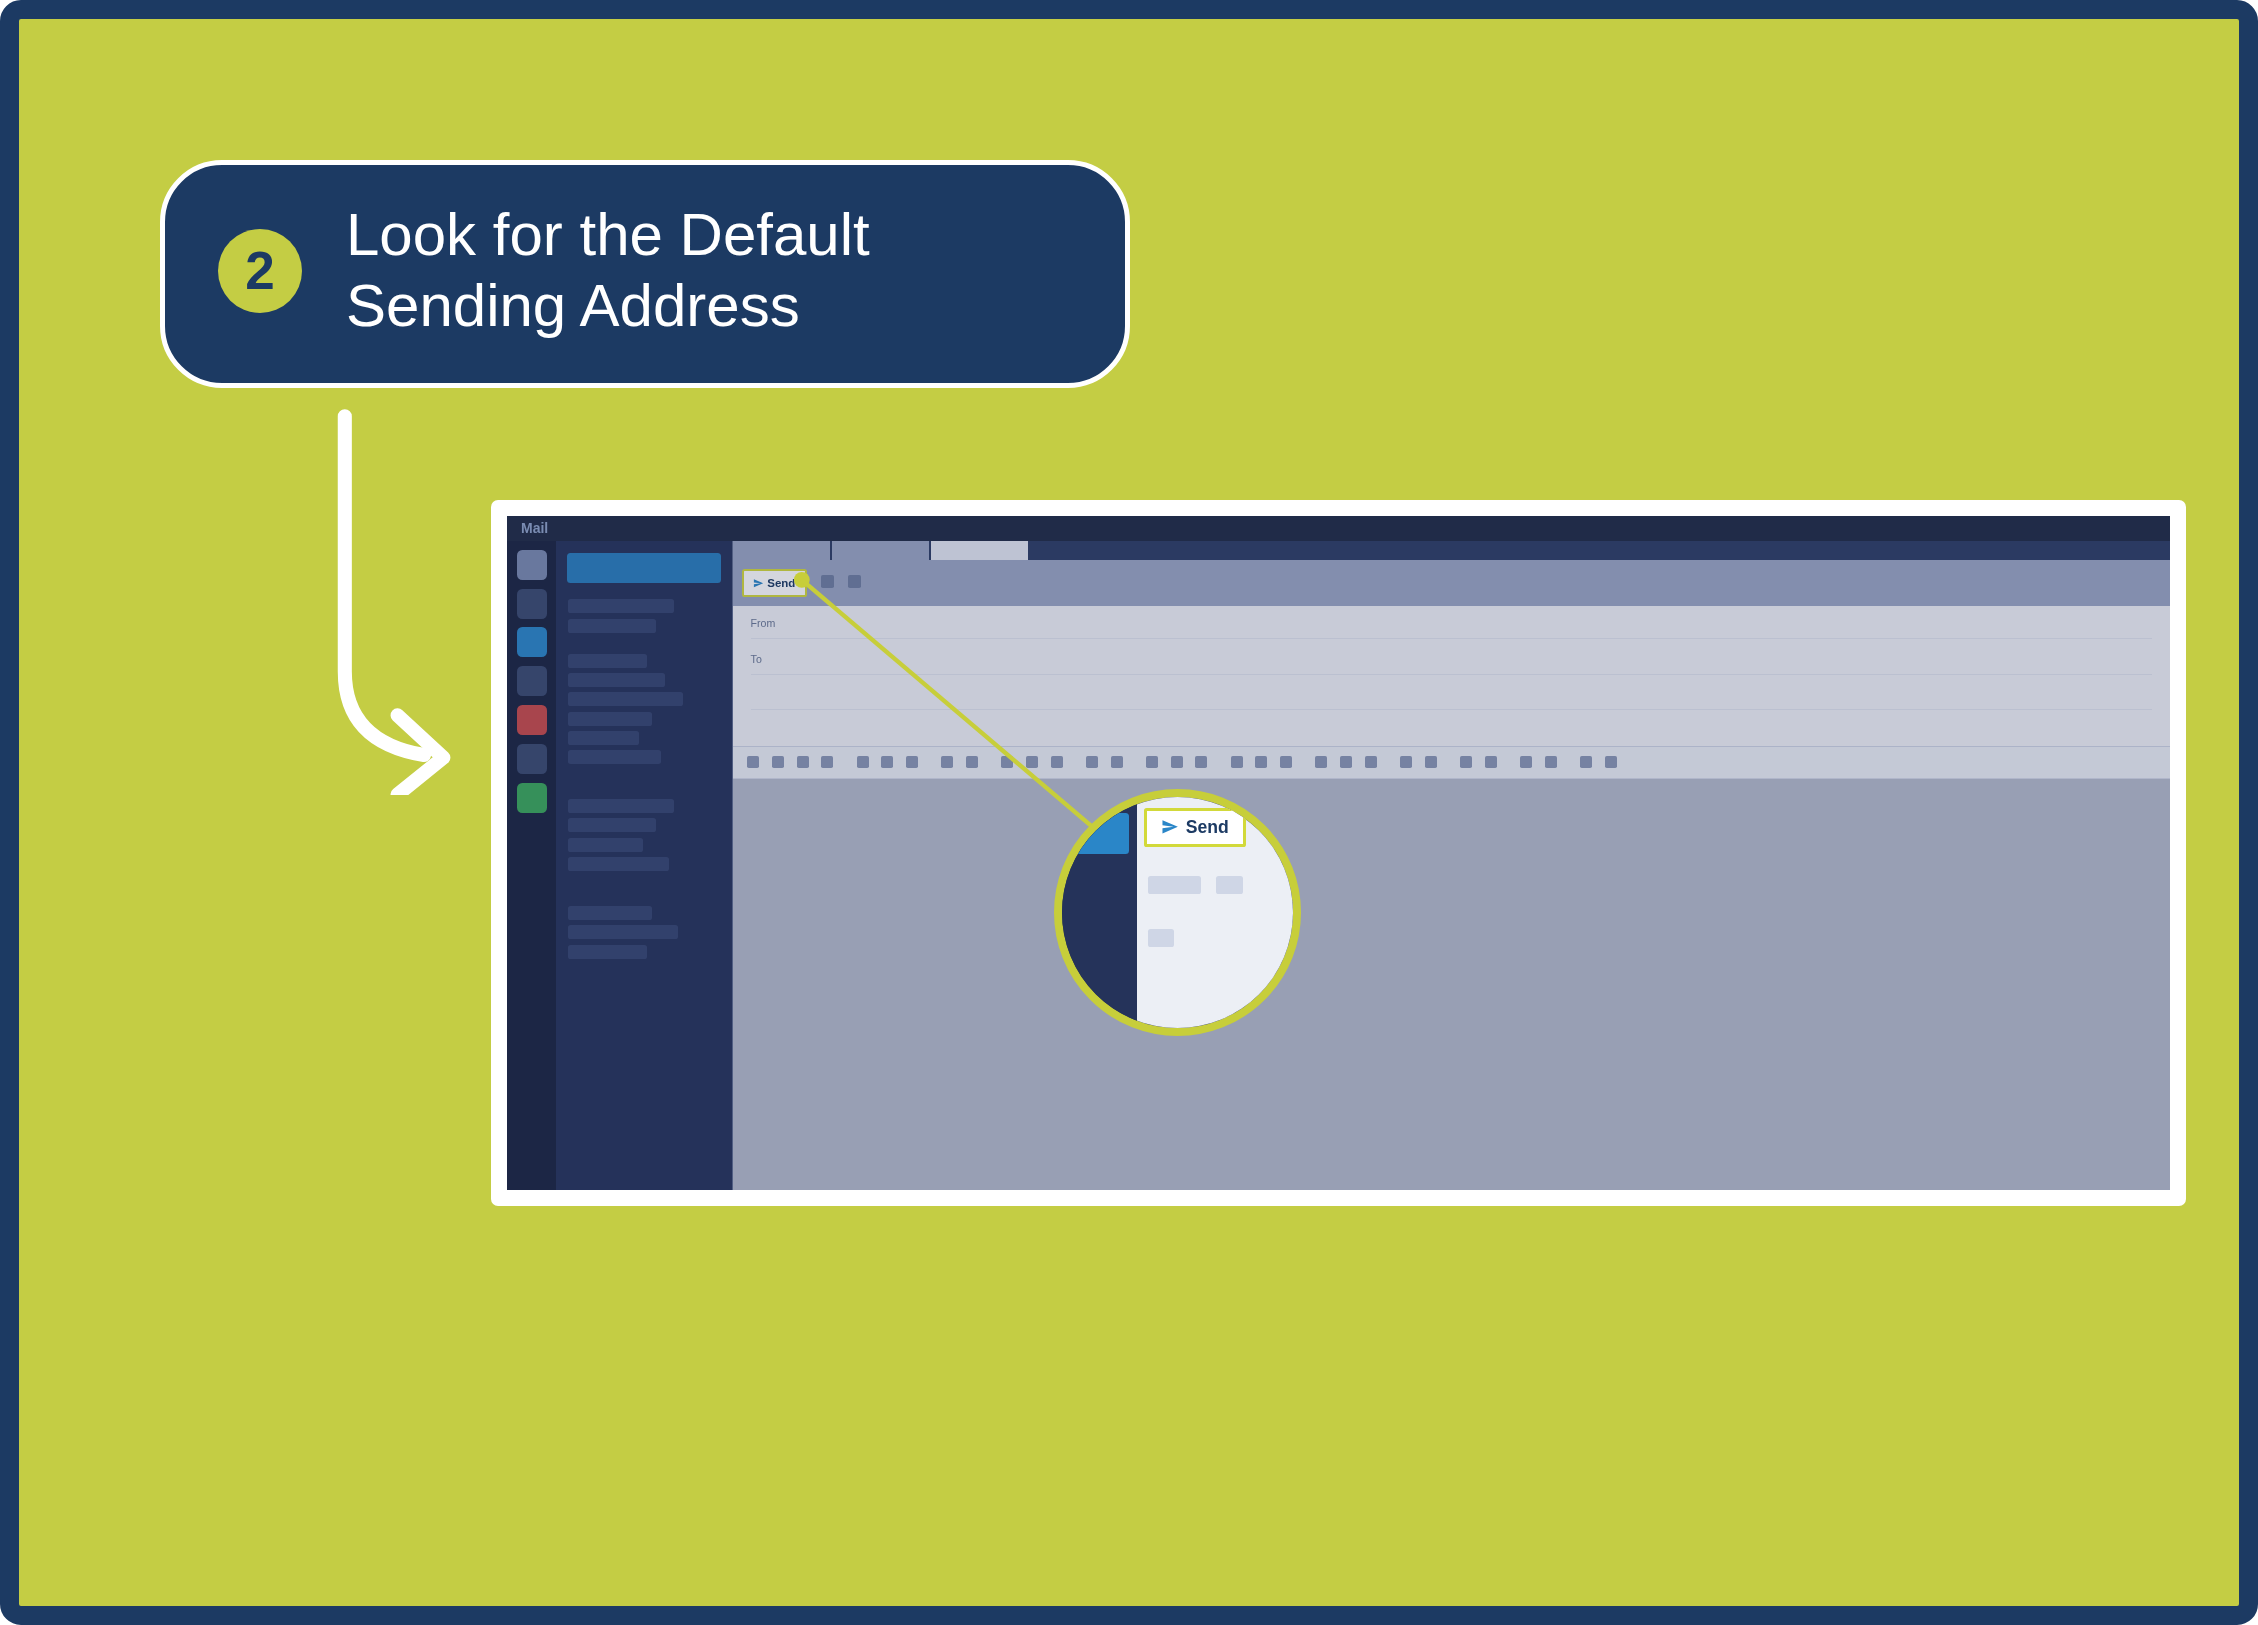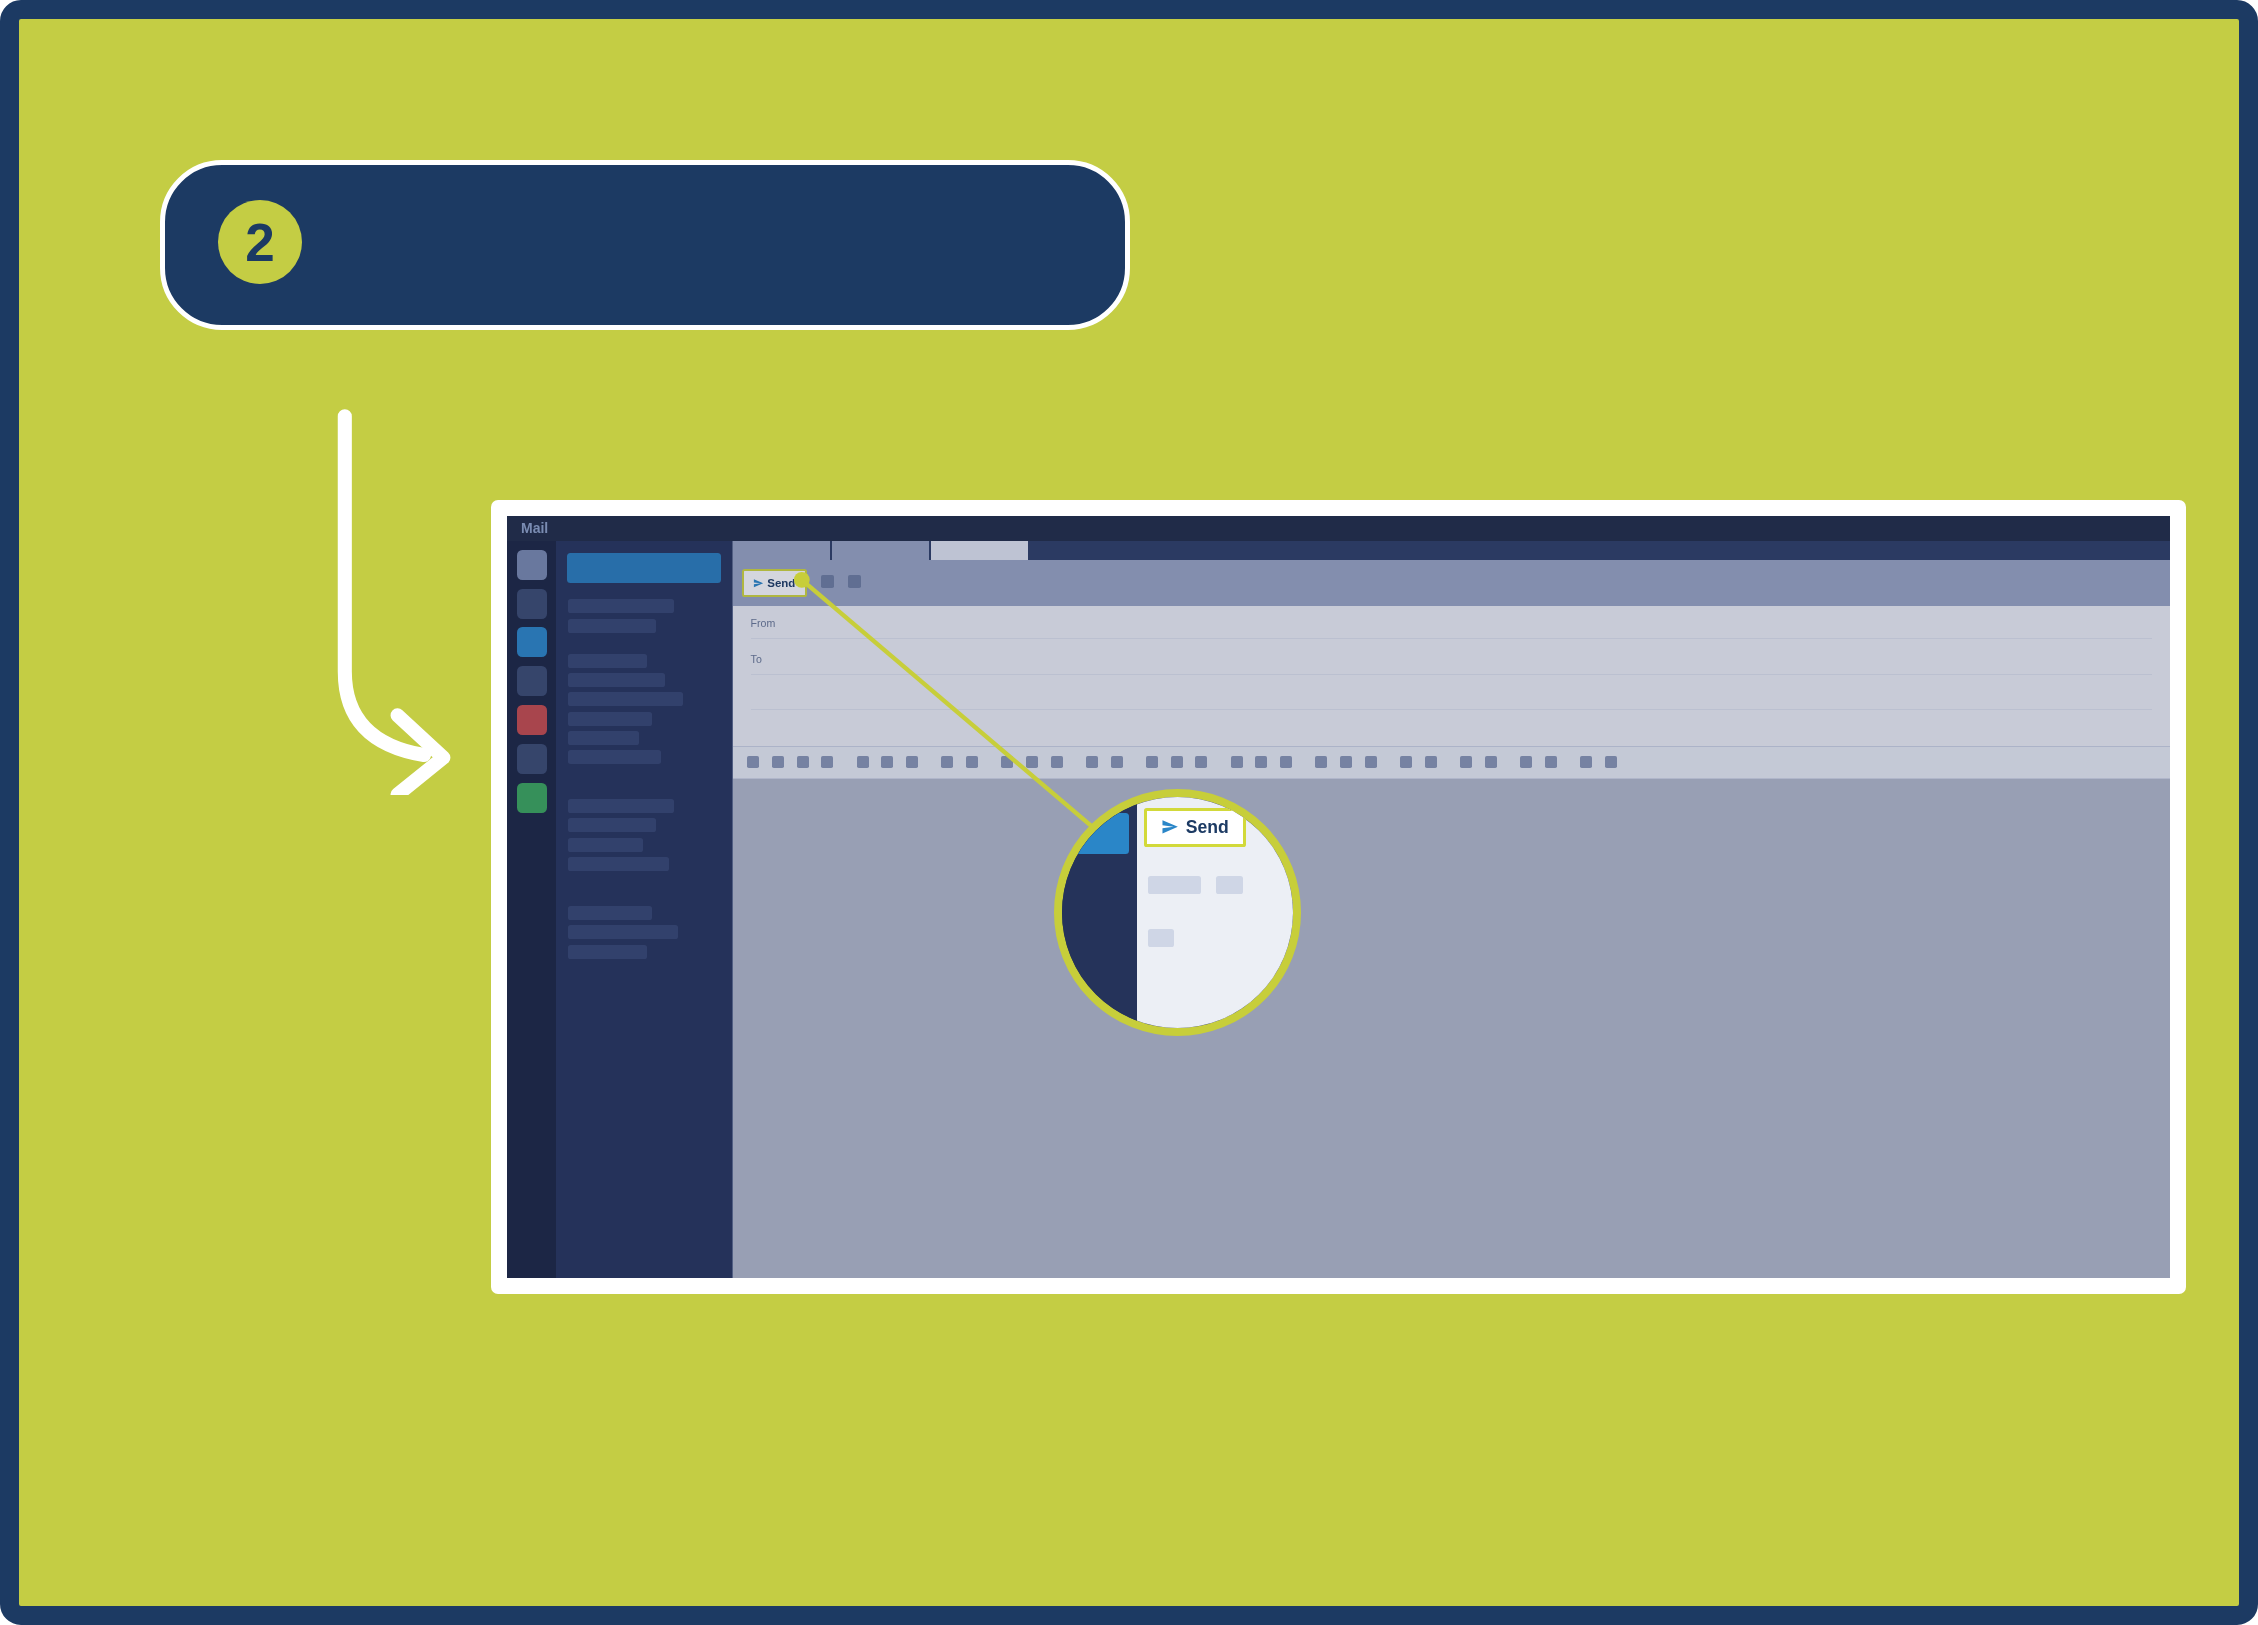--- a/index.html
+++ b/index.html
@@ -3,21 +3,21 @@
 <meta charset="utf-8">
 <style>
 *{box-sizing:border-box;margin:0;padding:0}
 html,body{width:2258px;height:1625px;overflow:hidden;font-family:Arial,Helvetica,sans-serif}
 .card{position:absolute;inset:0;border:19.4px solid #1c3a63;background:#c4cd44;border-radius:21px}
 .step-badge{position:absolute;left:141px;top:141px;width:970px;background:#1c3a63;border:5.3px solid #fff;border-radius:62px;padding:35px 53px 41px 53px;display:flex;align-items:center;gap:44px}
 .step-num{width:84px;height:84px;border-radius:50%;background:#c4cd44;color:#1c3a63;font-weight:900;font-size:53px;display:flex;align-items:center;justify-content:center;flex:0 0 auto}
 .step-title{color:#fff;font-size:60px;font-weight:500;line-height:1.18}
 .arrow{position:absolute;left:273px;top:388px;width:176px;height:388px}
 .arrow svg{width:100%;height:100%}
-.shot-frame{position:absolute;left:472px;top:481px;right:53px;height:794px;background:#fff;border-radius:7px;padding:16px}
+.shot-frame{position:absolute;left:472px;top:481px;right:53px;height:706px;background:#fff;border-radius:7px;padding:16px}
 .shot{position:relative;width:100%;height:100%;background:#5d6b8e;overflow:hidden}
 .shot-topbar{position:absolute;left:0;right:0;top:0;height:25px;background:#1e2a44}
 .shot-title{position:absolute;left:14px;top:3.5px;color:#8fa3c8;font-size:14px;font-weight:600}
 .shot-sidebar{position:absolute;left:0;top:25px;bottom:0;width:49px;background:#1a2440}
 .sb-icon{width:30px;height:30px;margin:8.8px auto;border-radius:5.3px;background:#3a4a70}
 .sb-icon.hl1{background:#2a86c8}
 .sb-icon.hl2{background:#3aa85a}
 .sb-icon.hl3{background:#c84a4a}
 .sb-icon.hl4{background:#7a8ab0}
 .shot-nav{position:absolute;left:49px;top:25px;bottom:0;width:176px;background:#25335a}
@@ -52,20 +52,21 @@
 .footer-tab{position:absolute;right:0;bottom:0;width:1112px;height:124px;background:#1c3a63;border-top-left-radius:106px;display:flex;align-items:center;justify-content:center}
 .footer-tab .txt{color:#fff;font-size:49px;font-weight:700;letter-spacing:0.4px}
 </style>
 </head>
 <body>
 
 <div class="card">
 
   <div class="step-badge">
     <div class="step-num">2</div>
+    <div class="step-title">Look for the Default<br>Sending Address</div>
   </div>
 
   <div class="arrow">
     <svg viewBox="0 0 200 440">
       <path d="M60 10 L60 300 Q60 380 150 395" stroke="#fff" stroke-width="16" fill="none" stroke-linecap="round"></path>
       <path d="M120 350 L172 398 L120 440" stroke="#fff" stroke-width="16" fill="none" stroke-linecap="round" stroke-linejoin="round"></path>
     </svg>
   </div>
 
   <div class="shot-frame">

